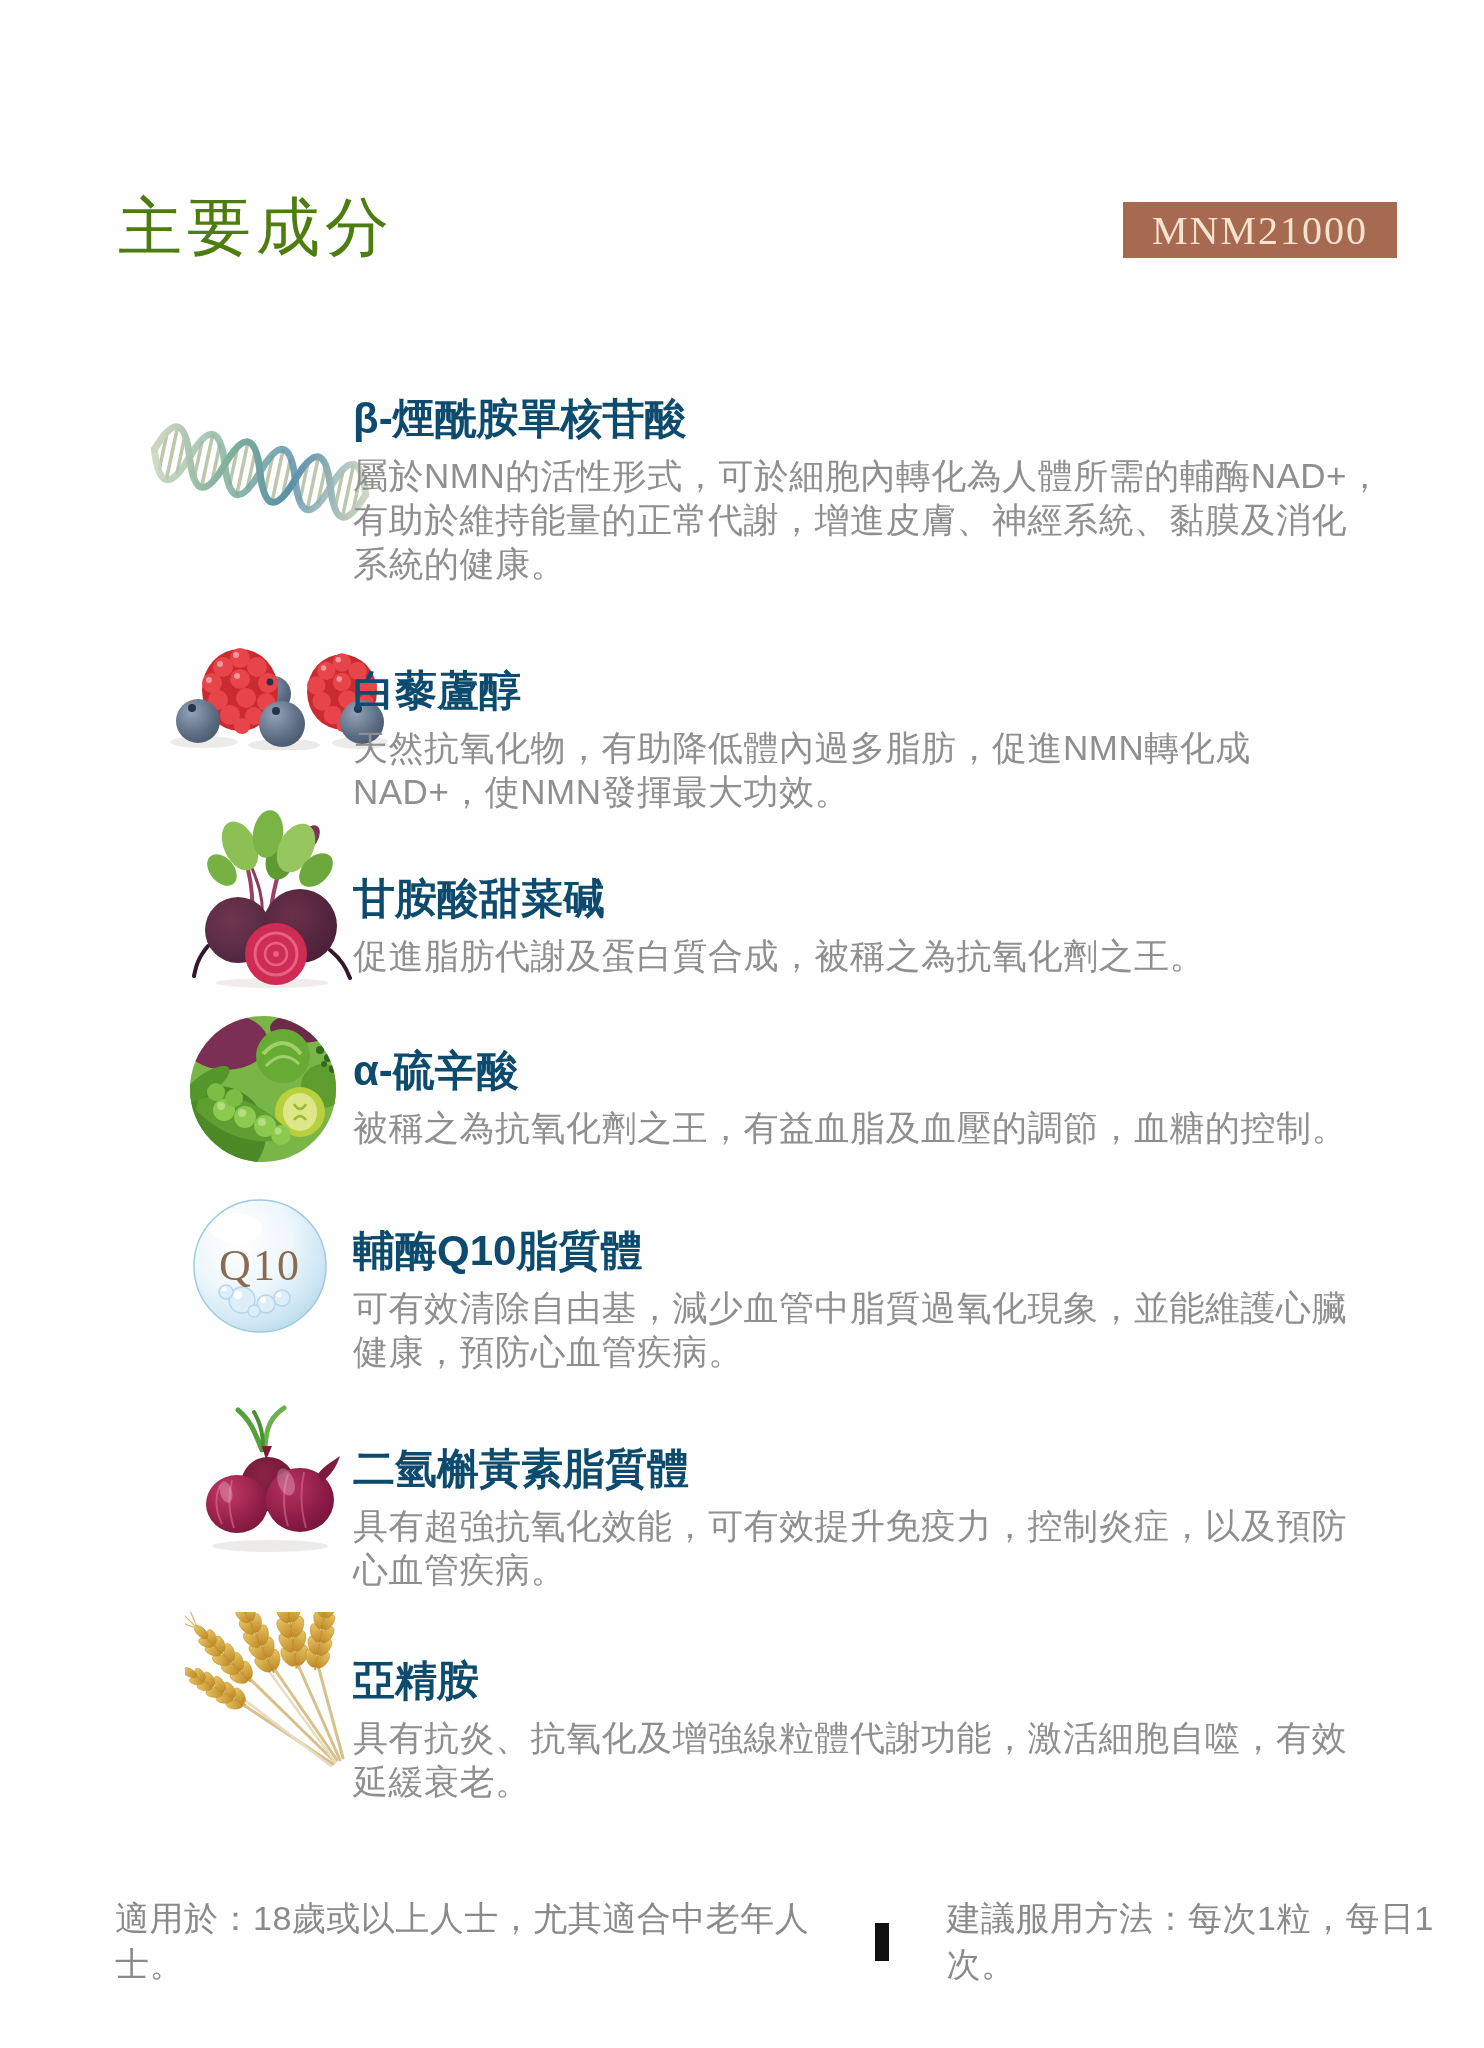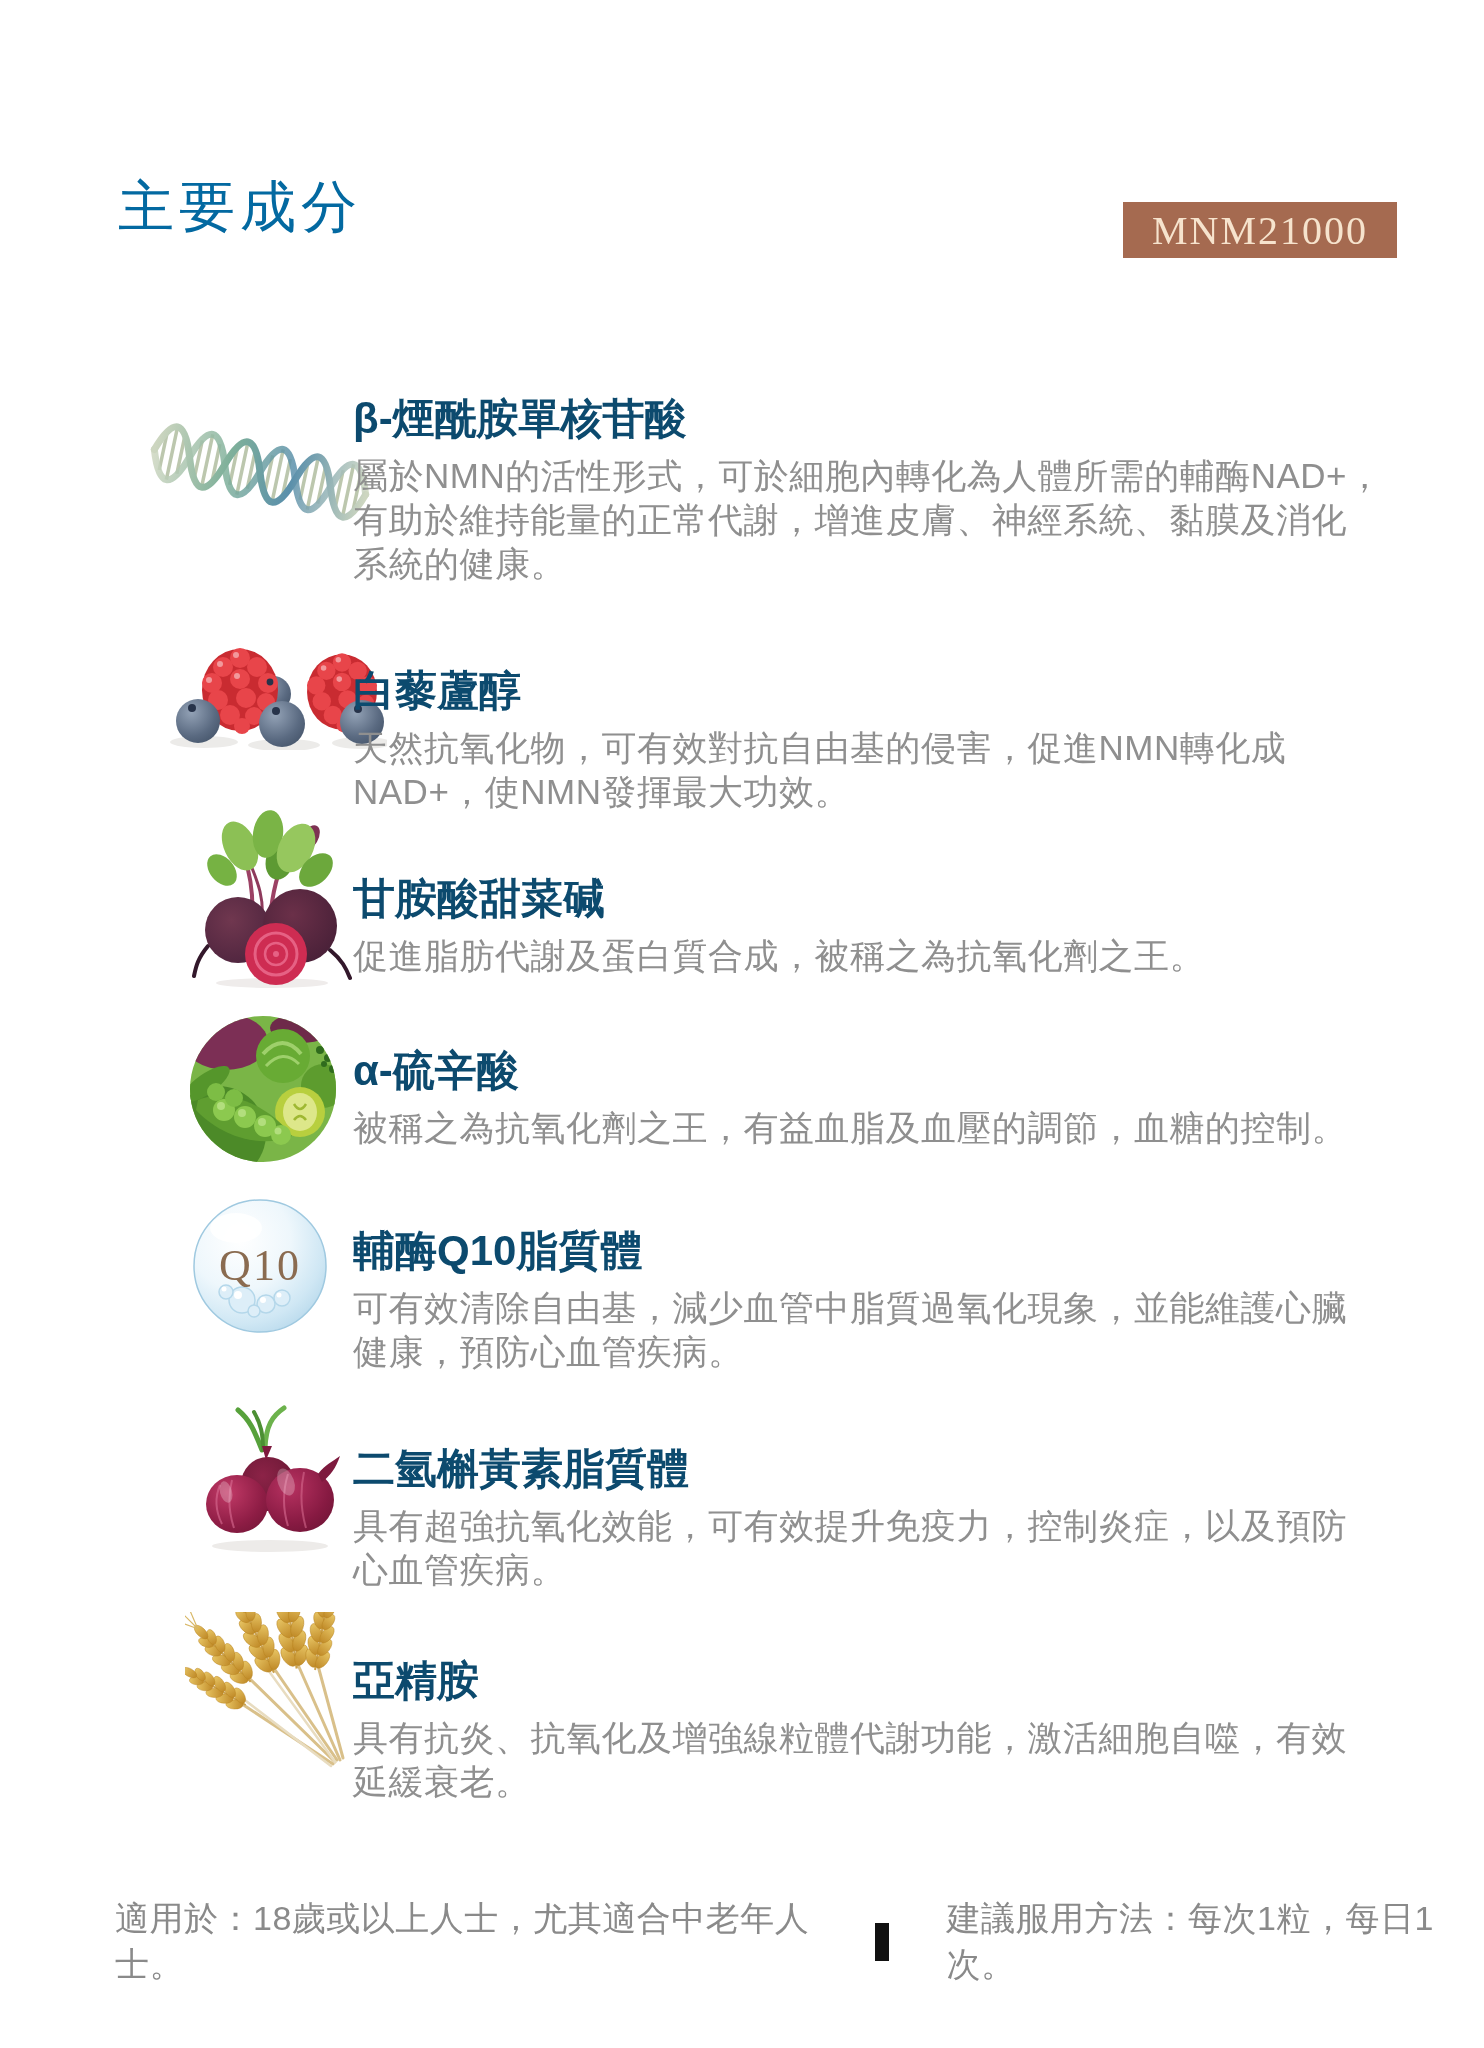--- a/index.html
+++ b/index.html
@@ -1,22 +1,22 @@
 <!DOCTYPE html>
 <html><head>
 <meta charset="utf-8">
 <style>
   html,body{margin:0;padding:0;background:#fff;}
   #page{
     position:relative;width:1484px;height:2048px;background:#ffffff;
     font-family:"Liberation Sans",sans-serif;overflow:hidden;
   }
   .page-title{
-    position:absolute;left:118px;top:176px;
-    font-size:56px;letter-spacing:5px;color:#0369a1;font-weight:400;line-height:1.1;
+    position:absolute;left:118px;top:192px;
+    font-size:64px;letter-spacing:5px;color:#4d7c0f;font-weight:400;line-height:1.1;
   }
   .badge{
     position:absolute;left:1123px;top:202px;width:274px;height:56px;
     background:#a56a50;color:#f6e3cd;display:flex;align-items:center;justify-content:center;
     font-size:40px;letter-spacing:2px;font-weight:400;font-family:Liberation Serif, serif;
   }
   .row{position:absolute;left:0;width:1484px;}
   .icon-box{position:absolute;}
   .txt{position:absolute;left:353px;width:1108px;}
   .ing-title{
@@ -152,21 +152,21 @@
         <g fill="#27334a">
           <circle cx="30" cy="68" r="4"></circle>
             <circle cx="114" cy="71" r="4"></circle>
             <circle cx="196" cy="69" r="4"></circle>
             <circle cx="108" cy="42" r="3.4"></circle>
         </g>
       </svg>
     </div>
     <div class="txt">
       <h2 class="ing-title">白藜蘆醇</h2>
-      <p class="ing-desc">天然抗氧化物，可有效對抗自由基的侵害，促進NMN轉化成
+      <p class="ing-desc">天然抗氧化物，有助降低體內過多脂肪，促進NMN轉化成
 NAD+，使NMN發揮最大功效。</p>
     </div>
   </div>
 
   <div class="row" style="top:874px;">
     <div class="icon-box" style="left:192px;top:-66px;">
       <svg width="160" height="180" viewBox="0 0 160 180">
         <defs>
           <radialGradient id="beetG1" cx="0.4" cy="0.35" r="0.9">
             <stop offset="0" stop-color="#70374f"></stop>

